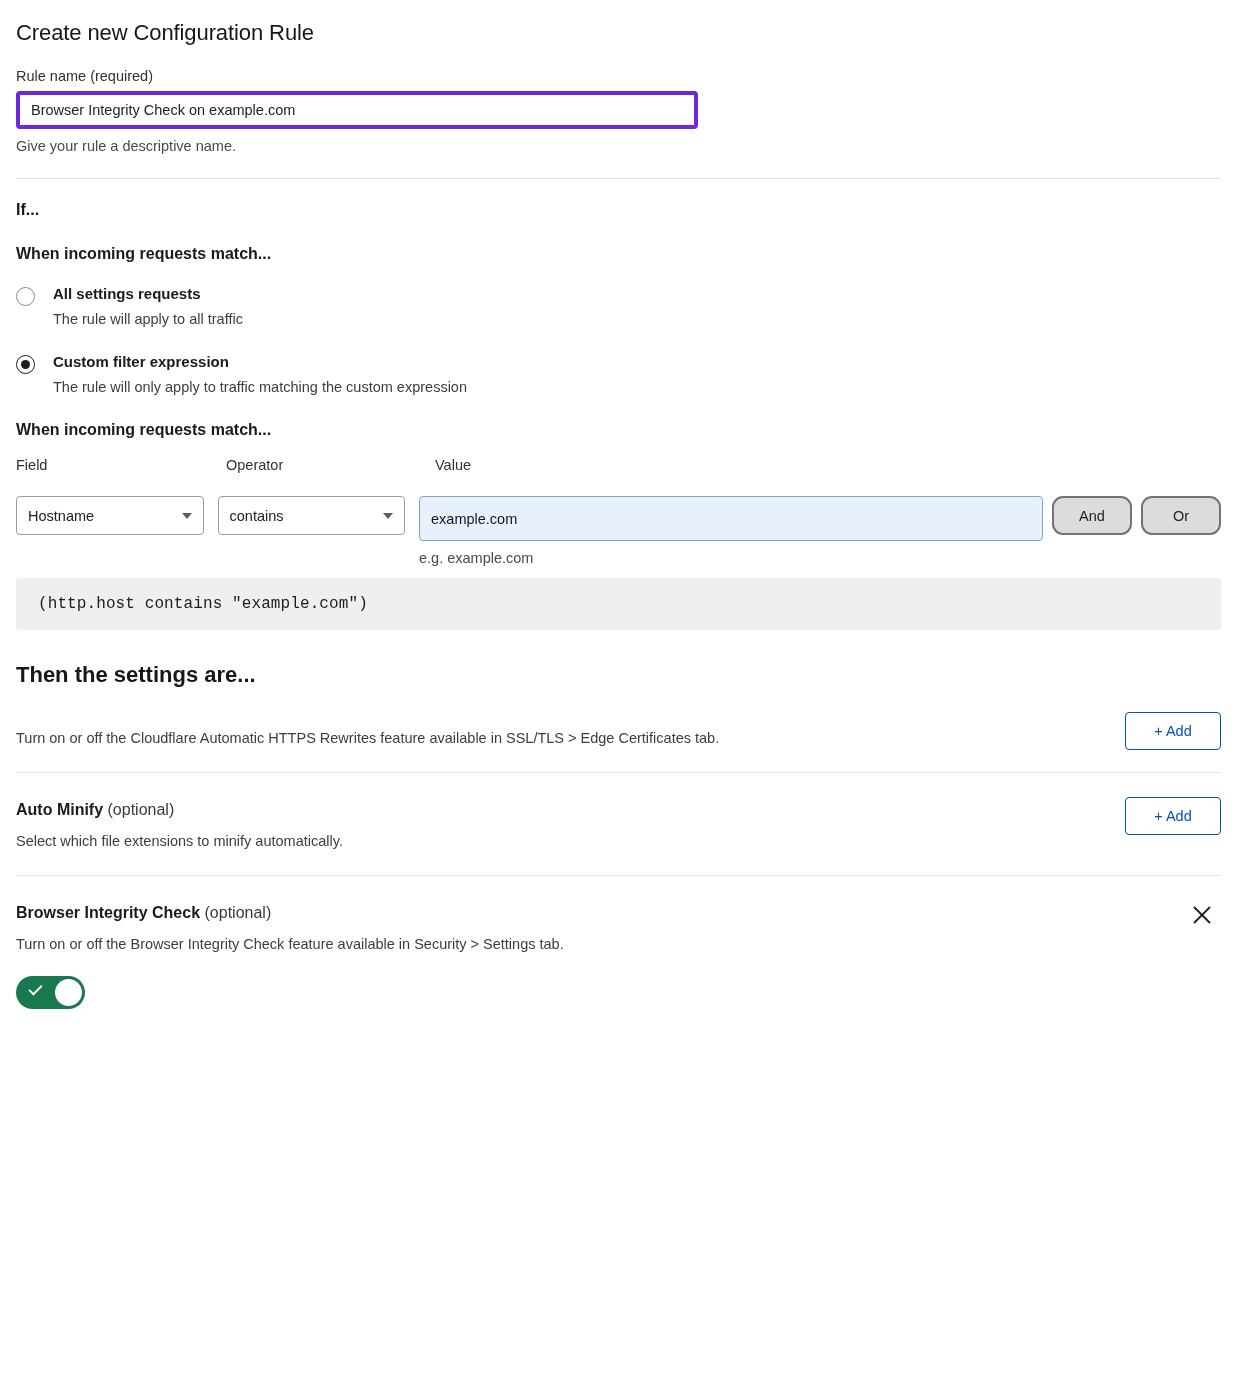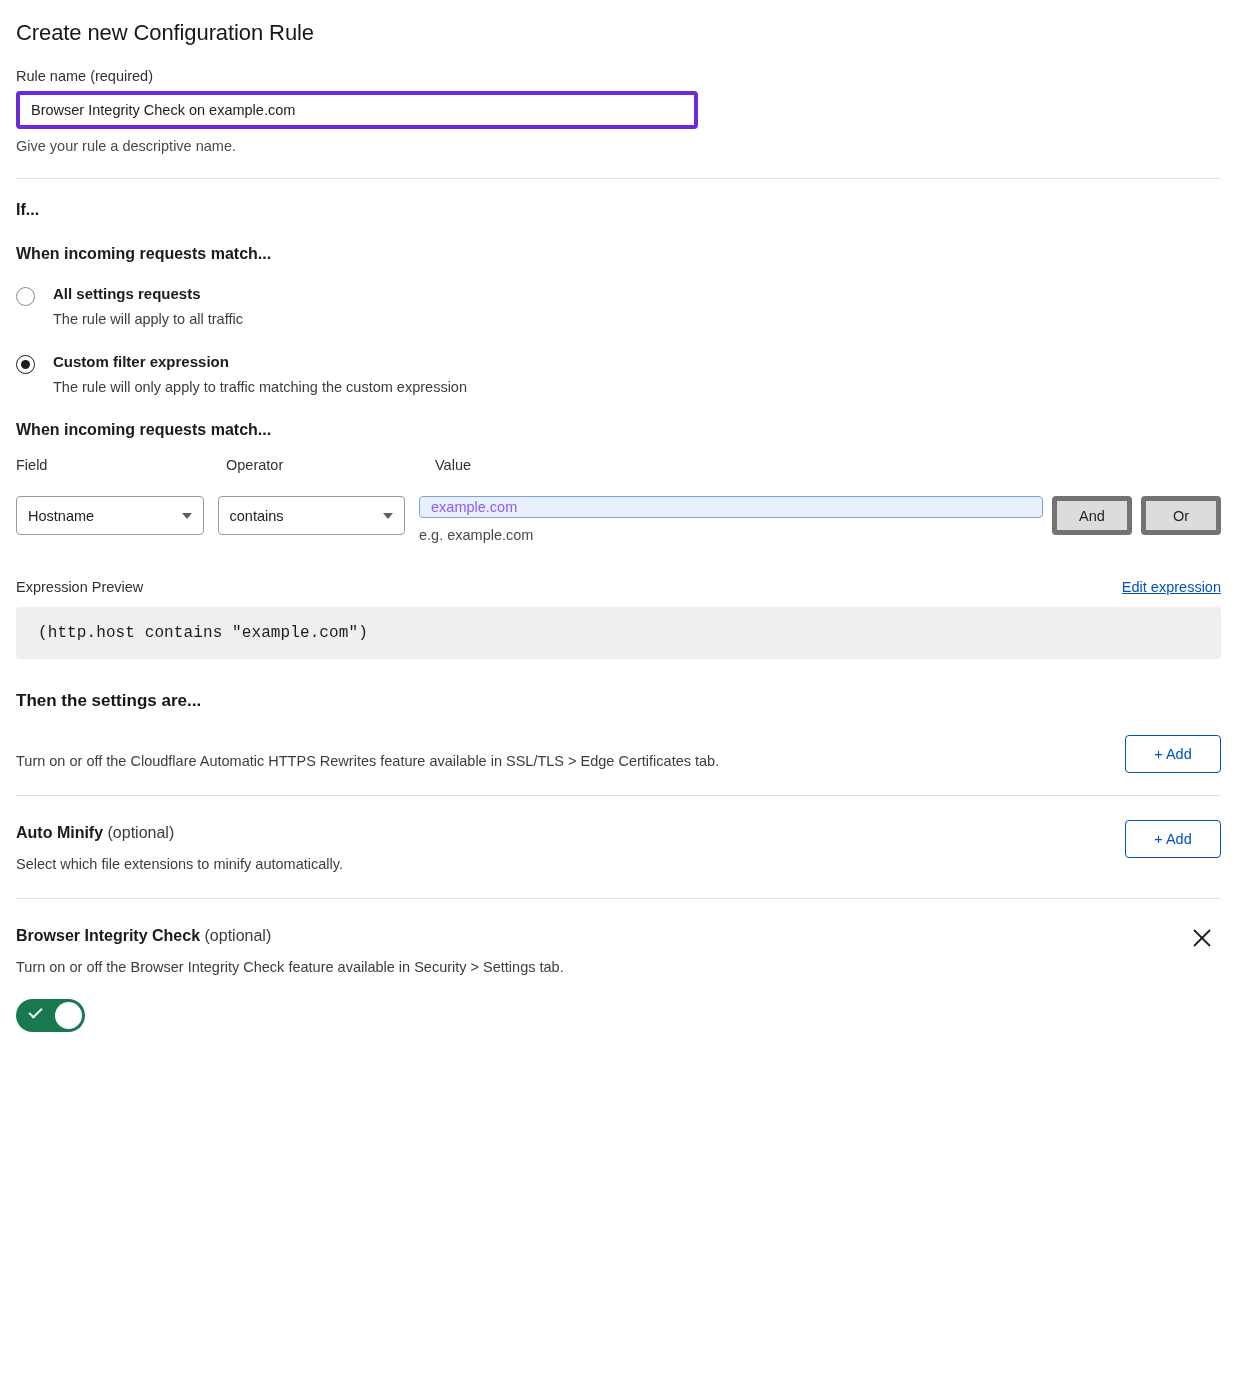--- a/index.html
+++ b/index.html
@@ -143,43 +143,43 @@
     right: 11px;
     top: 50%;
     margin-top: -3px;
     width: 0; height: 0;
     border-left: 5px solid transparent;
     border-right: 5px solid transparent;
     border-top: 6px solid #5f5f5f;
   }
   .value-input {
     width: 624px;
-    height: 22px;
+    height: 45px;
     border: 1px solid #7fa3d4;
     border-radius: 4px;
     background: #e8f0fb;
     padding: 0 11px;
     font-size: 14.5px;
     font-family: "Liberation Sans", sans-serif;
-    color: #8b5cf6;
+    color: #0f172a;
     outline: none;
   }
   .value-col { display: flex; flex-direction: column; }
   .value-hint {
     font-size: 14.5px;
     color: #4a4a4a;
     margin-top: 9px;
   }
   .logic-btn {
     height: 39px;
     min-width: 80px;
     margin-left: 9px;
     background: #dcdcdc;
-    border: 5px solid #737373;
-    border-radius: 4px;
+    border: 2px solid #737373;
+    border-radius: 11px;
     font-size: 14.5px;
     color: #222;
     font-family: "Liberation Sans", sans-serif;
     cursor: pointer;
   }
   .preview-head {
     display: flex;
     align-items: baseline;
     justify-content: space-between;
     width: 1205px;
@@ -200,21 +200,21 @@
     background: #efefef;
     border-radius: 4px;
     margin-top: 12px;
     padding: 17px 22px;
     font-family: "Liberation Mono", monospace;
     font-size: 16px;
     color: #1d1d1d;
     letter-spacing: 0.1px;
   }
   .then-title {
-    font-size: 17px;
+    font-size: 22px;
     font-weight: bold;
     margin: 32px 0 0 0;
     color: #171717;
   }
   .setting-block {
     position: relative;
     padding: 28px 0 26px 0;
     width: 1205px;
   }
   .setting-block + .setting-block {
@@ -347,24 +347,20 @@
       </div>
       <div class="value-col">
         <input class="value-input" type="text" value="example.com" style="">
         <div class="value-hint">e.g. example.com</div>
       </div>
       <button class="logic-btn">And</button>
       <button class="logic-btn">Or</button>
     </div>
   </div>
 
-  <div class="preview-head">
-    <span class="preview-label">Expression Preview</span>
-    <span class="edit-expression">Edit expression</span>
-  </div>
   <div class="preview-box">(http.host contains "example.com")</div>
 
   <div class="then-title">Then the settings are...</div>
 
   <div class="setting-block">
     <div class="setting-desc">Turn on or off the Cloudflare Automatic HTTPS Rewrites feature available in SSL/TLS &gt; Edge Certificates tab.</div>
     <button class="add-btn">+ Add</button>
   </div>
 
   <div class="setting-block">

